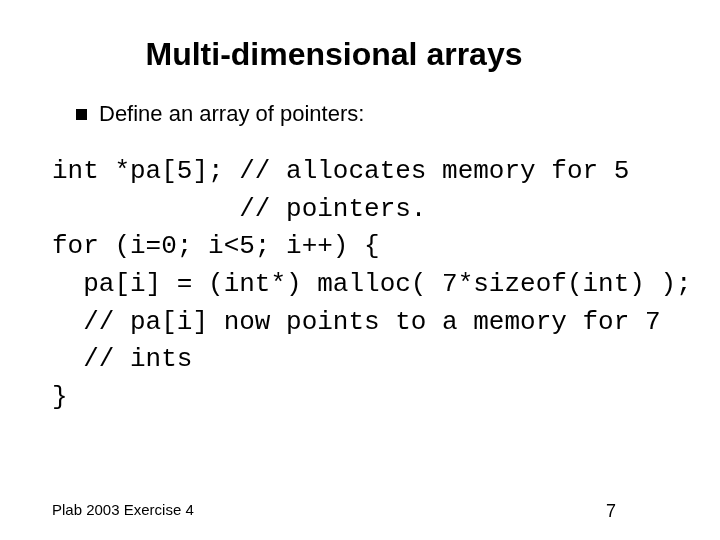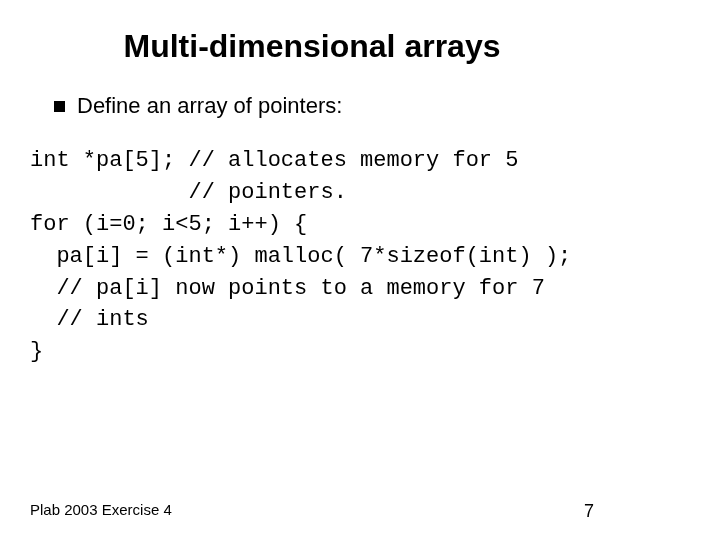--- a/index.html
+++ b/index.html
@@ -1,23 +1,23 @@
 <!DOCTYPE html>
 <html><head>
 <meta charset="utf-8">
 <style>
   * { margin: 0; padding: 0; box-sizing: border-box; }
   html, body { width: 720px; height: 540px; background: #fff; font-family: Arial, Helvetica, sans-serif; color: #000; }
-  .slide { width: 624px; height: 540px; position: relative; padding: 20px 30px 0 30px; }
+  .slide { width: 624px; height: 540px; position: relative; padding: 28px 30px 0 30px; margin-left: 22px; }
   .title { font-size: 32px; font-weight: bold; text-align: center; margin-top: 8px; margin-bottom: 28px; }
   .subhead { font-size: 22px; text-decoration: underline; margin-bottom: 6px; }
   .bullet-row { display: flex; align-items: center; margin-left: 24px; margin-bottom: 26px; }
   .bullet-icon { width: 11px; height: 11px; background: #000; margin-right: 12px; flex-shrink: 0; }
   .bullet-text { font-size: 22px; text-align: right; }
-  .code { font-family: "Courier New", Courier, monospace; font-size: 22px; line-height: 1.45; white-space: pre; }
+  .code { font-family: "Courier New", Courier, monospace; font-size: 26px; line-height: 1.45; white-space: pre; }
   .footer { position: absolute; bottom: 18px; left: 30px; right: 30px; display: flex; justify-content: space-between; font-size: 15px; }
   .pagenum { font-size: 18px; }
 </style>
 </head>
 <body>
 
 <div class="slide">
 
   <h1 class="title">Multi-dimensional arrays</h1>
 

